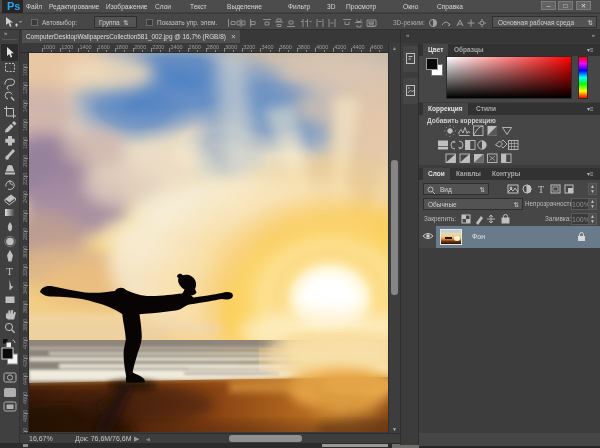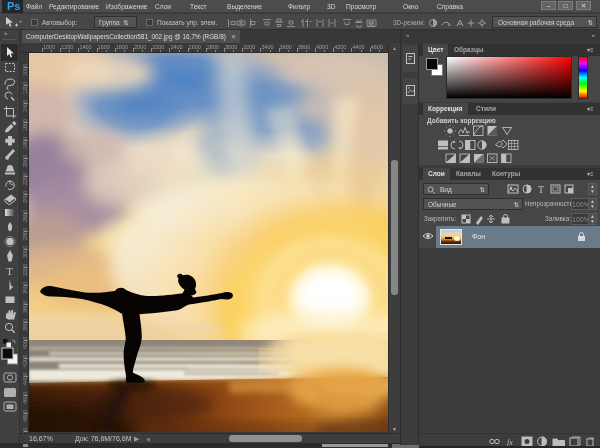--- a/index.html
+++ b/index.html
@@ -693,33 +693,16 @@
     </div>
     <svg style="position:absolute;left:3px;top:50px" width="12" height="12" viewBox="0 0 12 12">
       <path d="M1,6 q5,-5 10,0 q-5,5 -10,0" fill="none" stroke="#cfcfcf"></path>
           <circle cx="6" cy="6" r="1.8" fill="#cfcfcf"></circle>
     </svg>
     <div style="position:absolute;left:0;top:68px;width:181px;height:185px;background:#3d3d3d;"></div>
 
     <div style="position:absolute;left:0;top:281px;width:181px;height:-0px;"></div>
   </div>
 
-  <div style="position:absolute;left:0;top:403px;width:181px;height:13px;background:#3d3d3d;border-top:1px solid #323232;">
-    <svg width="181" height="13" viewBox="0 0 181 13">
-      <g stroke="#bdbdbd" fill="none">
-        <circle cx="73" cy="6.5" r="2.2"></circle>
-            <circle cx="78" cy="6.5" r="2.2"></circle>
-        <text x="88" y="10" font-size="8" font-style="italic" fill="#bdbdbd" stroke="none" font-family="Liberation Serif,serif">fx</text>
-        <rect x="103" y="2" width="10" height="9" fill="#bdbdbd"></rect>
-            <circle cx="108" cy="6.5" r="2.5" fill="#3d3d3d" stroke="none"></circle>
-        <circle cx="123" cy="6.5" r="4.5"></circle>
-            <path d="M123,2 a4.5,4.5 0 0 1 0,9 z" fill="#bdbdbd"></path>
-        <path d="M134,4 h4 l1.5,1.5 h6 v6 h-11.5 z" fill="#bdbdbd"></path>
-        <rect x="151" y="3" width="8" height="8"></rect>
-            <path d="M153,3 v-1 h8 v8 h-1" stroke-width="0.9"></path>
-        <path d="M167,4 h8 M168,4 v7 h6 v-7 M169.5,3 h5 v1" stroke-width="0.9"></path>
-      </g>
-    </svg>
-  </div>
   <div style="position:absolute;left:0;top:416px;width:181px;height:2px;background:#262626;"></div>
 </div>
 
 </div>
 
 </body></html>

